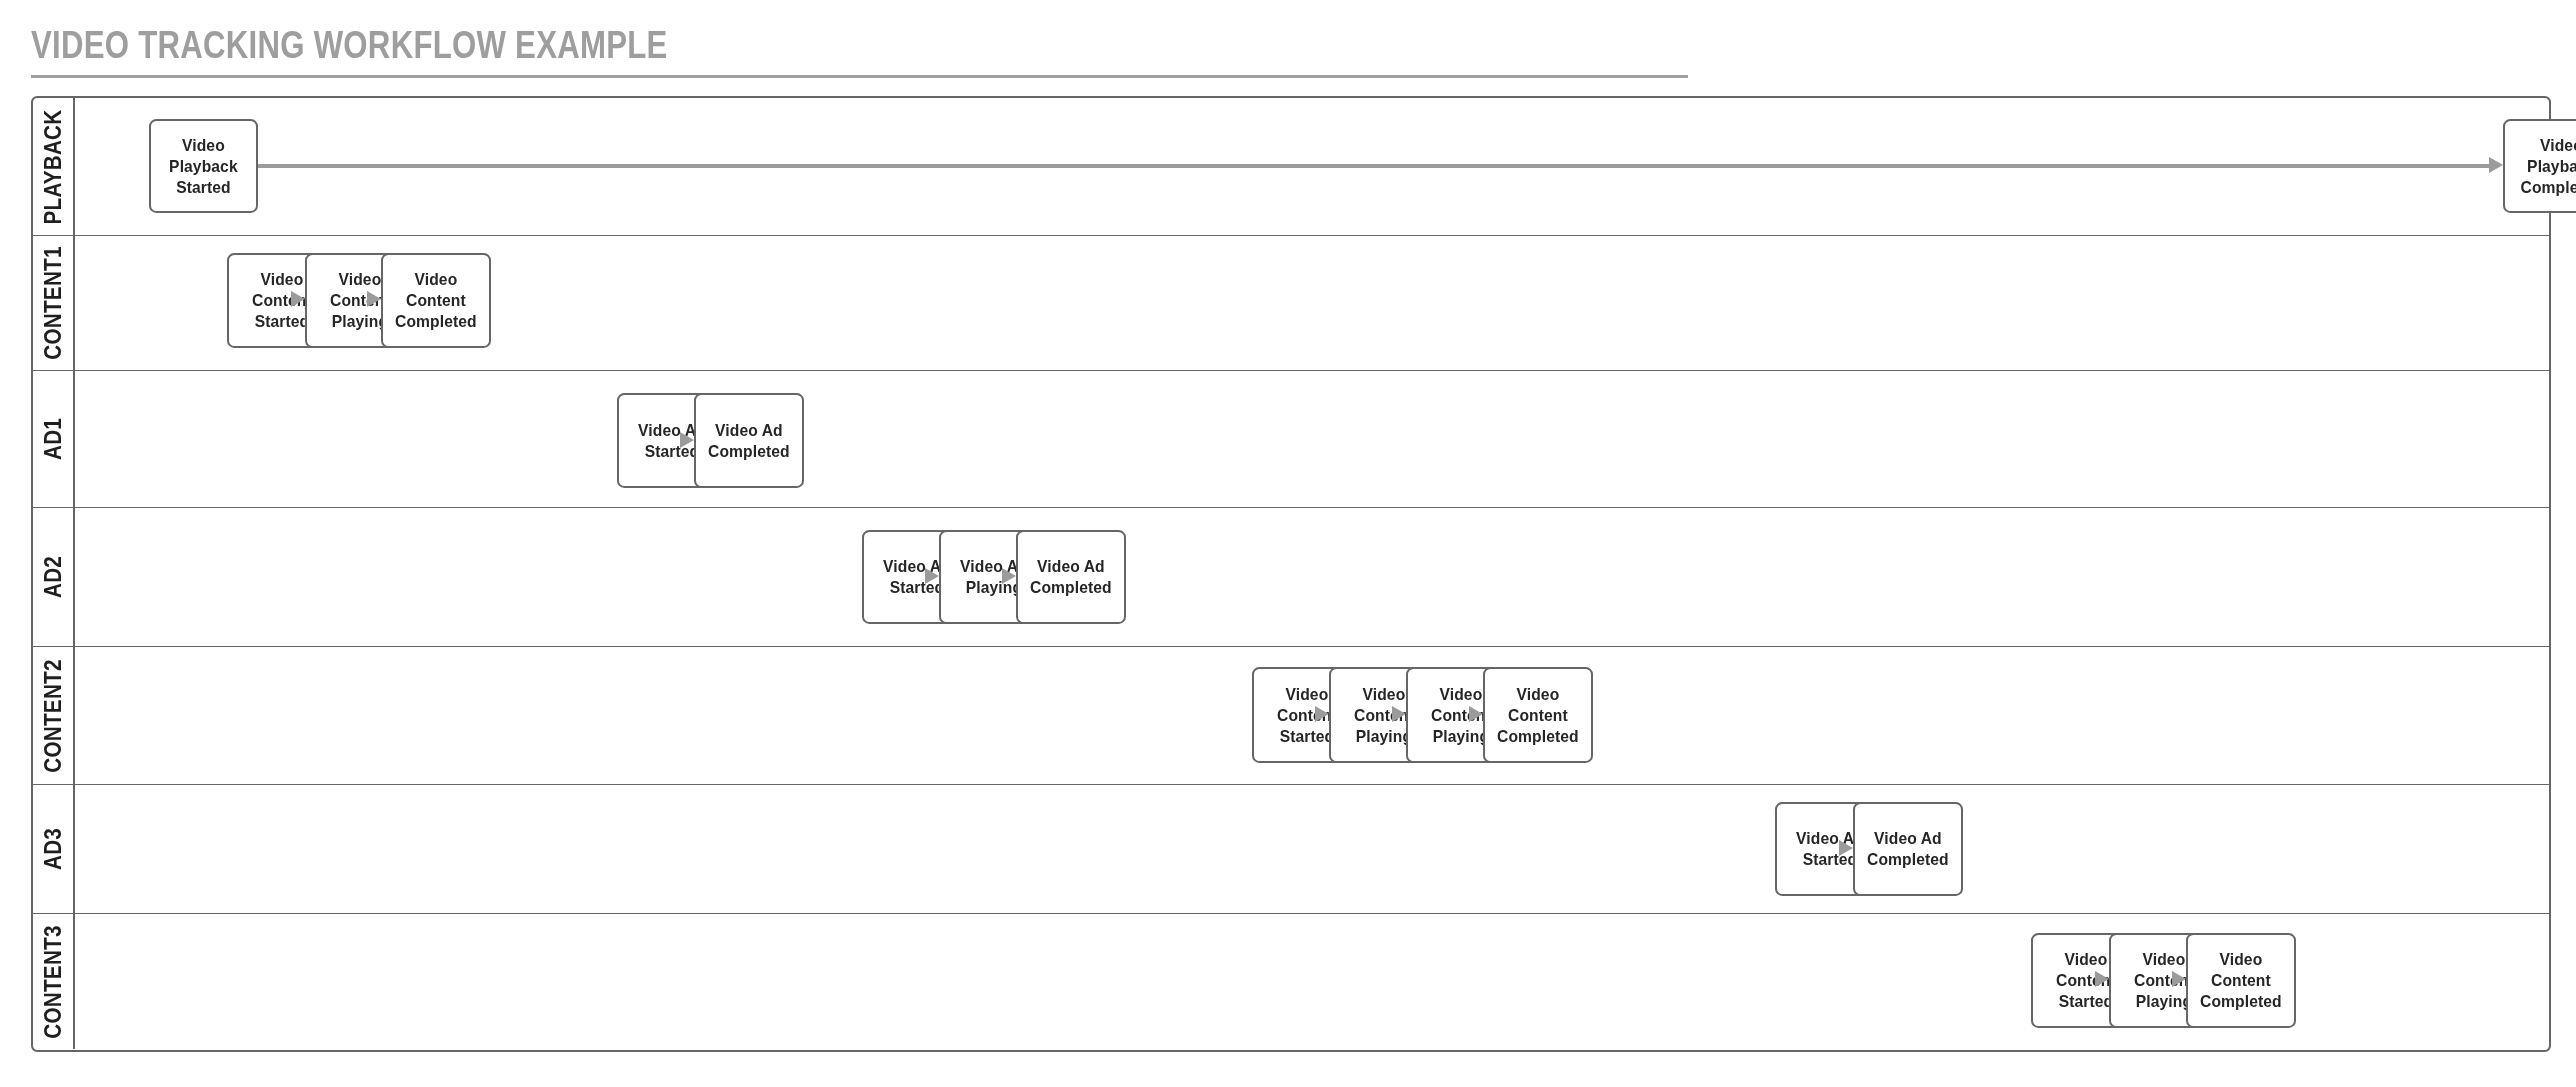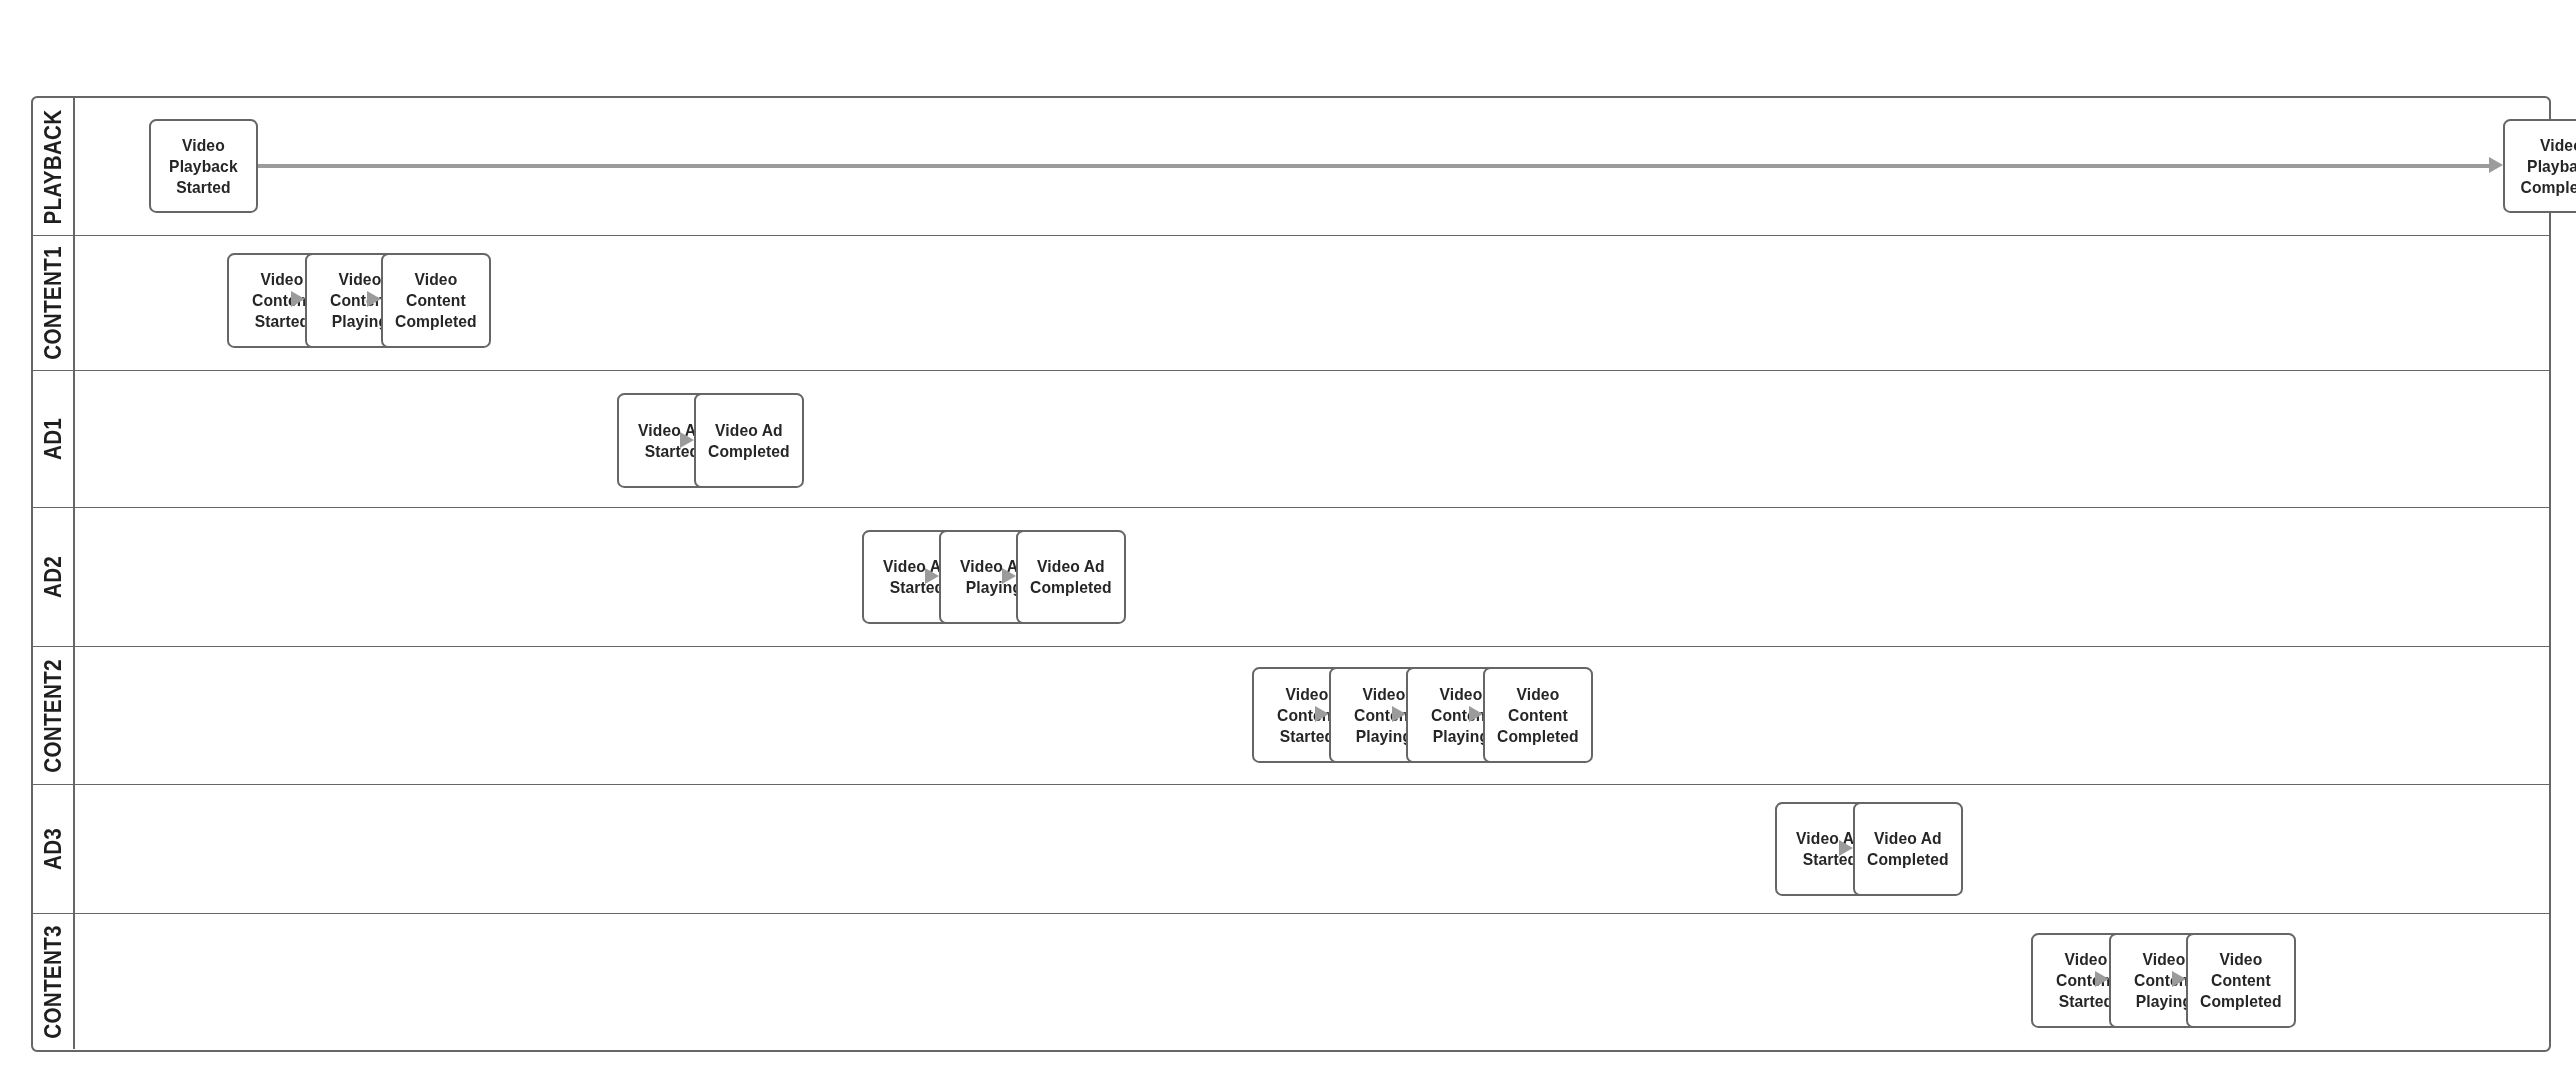--- a/index.html
+++ b/index.html
@@ -139,20 +139,24 @@
     border-top: 8.8px solid transparent;
     border-bottom: 8.8px solid transparent;
     border-left: 14px solid #9b9b9b;
   }
 </style>
 </head>
 <body>
 
 <div id="page">
 
+  <div id="title-block">
+    <div id="page-title">VIDEO TRACKING WORKFLOW EXAMPLE</div>
+    <div id="title-rule"></div>
+  </div>
 
   <div id="pool">
       <div class="lane" style="top: 0px; height: 138px;">
         <div class="lane-header">
           <span class="lane-label">PLAYBACK</span>
         </div>
         <div class="lane-body">
           <div class="node" style="left: 74px; top: 21px; width: 109px; height: 94px;">
             <span class="node-label">Video Playback Started</span>
           </div>

